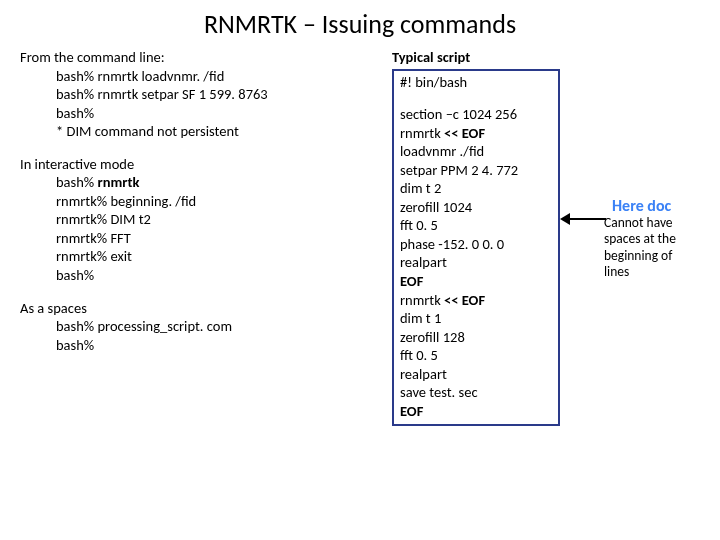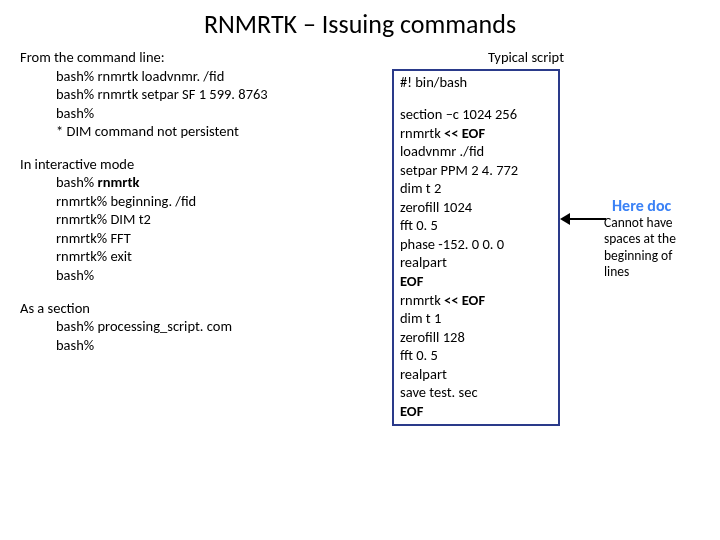--- a/index.html
+++ b/index.html
@@ -49,22 +49,22 @@
 
   .right-col {
     position: absolute;
     top: 48px;
     left: 392px;
     width: 190px;
     font-size: 14.5px;
     line-height: 1.28;
   }
   .script-title {
-    font-weight: 400;
-    text-align: right;
+    font-weight: 700;
+    text-align: left;
     width: 172px;
   }
   .script-box {
     margin-top: 2px;
     border: 2px solid #2a3a8a;
     width: 168px;
     padding: 2px 6px 4px 6px;
     box-sizing: border-box;
   }
   .script-box div { white-space: pre; }
@@ -134,21 +134,21 @@
       <div><span>bash% </span><span class="bold">rnmrtk</span></div>
       <div><span>rnmrtk% </span><span>beginning. /fid</span></div>
       <div><span>rnmrtk% </span><span>DIM t2</span></div>
       <div><span>rnmrtk% </span><span>FFT</span></div>
       <div><span>rnmrtk% </span><span>exit</span></div>
       <div><span>bash%</span></div>
     </div>
 
     <div class="gap"></div>
 
-    <div>As a section</div>
+    <div>As a spaces</div>
     <div class="indent">
       <div>bash% processing_script. com</div>
       <div>bash%</div>
     </div>
   </div>
 
   <div class="right-col">
     <div class="script-title">Typical script</div>
     <div class="script-box">
       <div>#! bin/bash</div>

